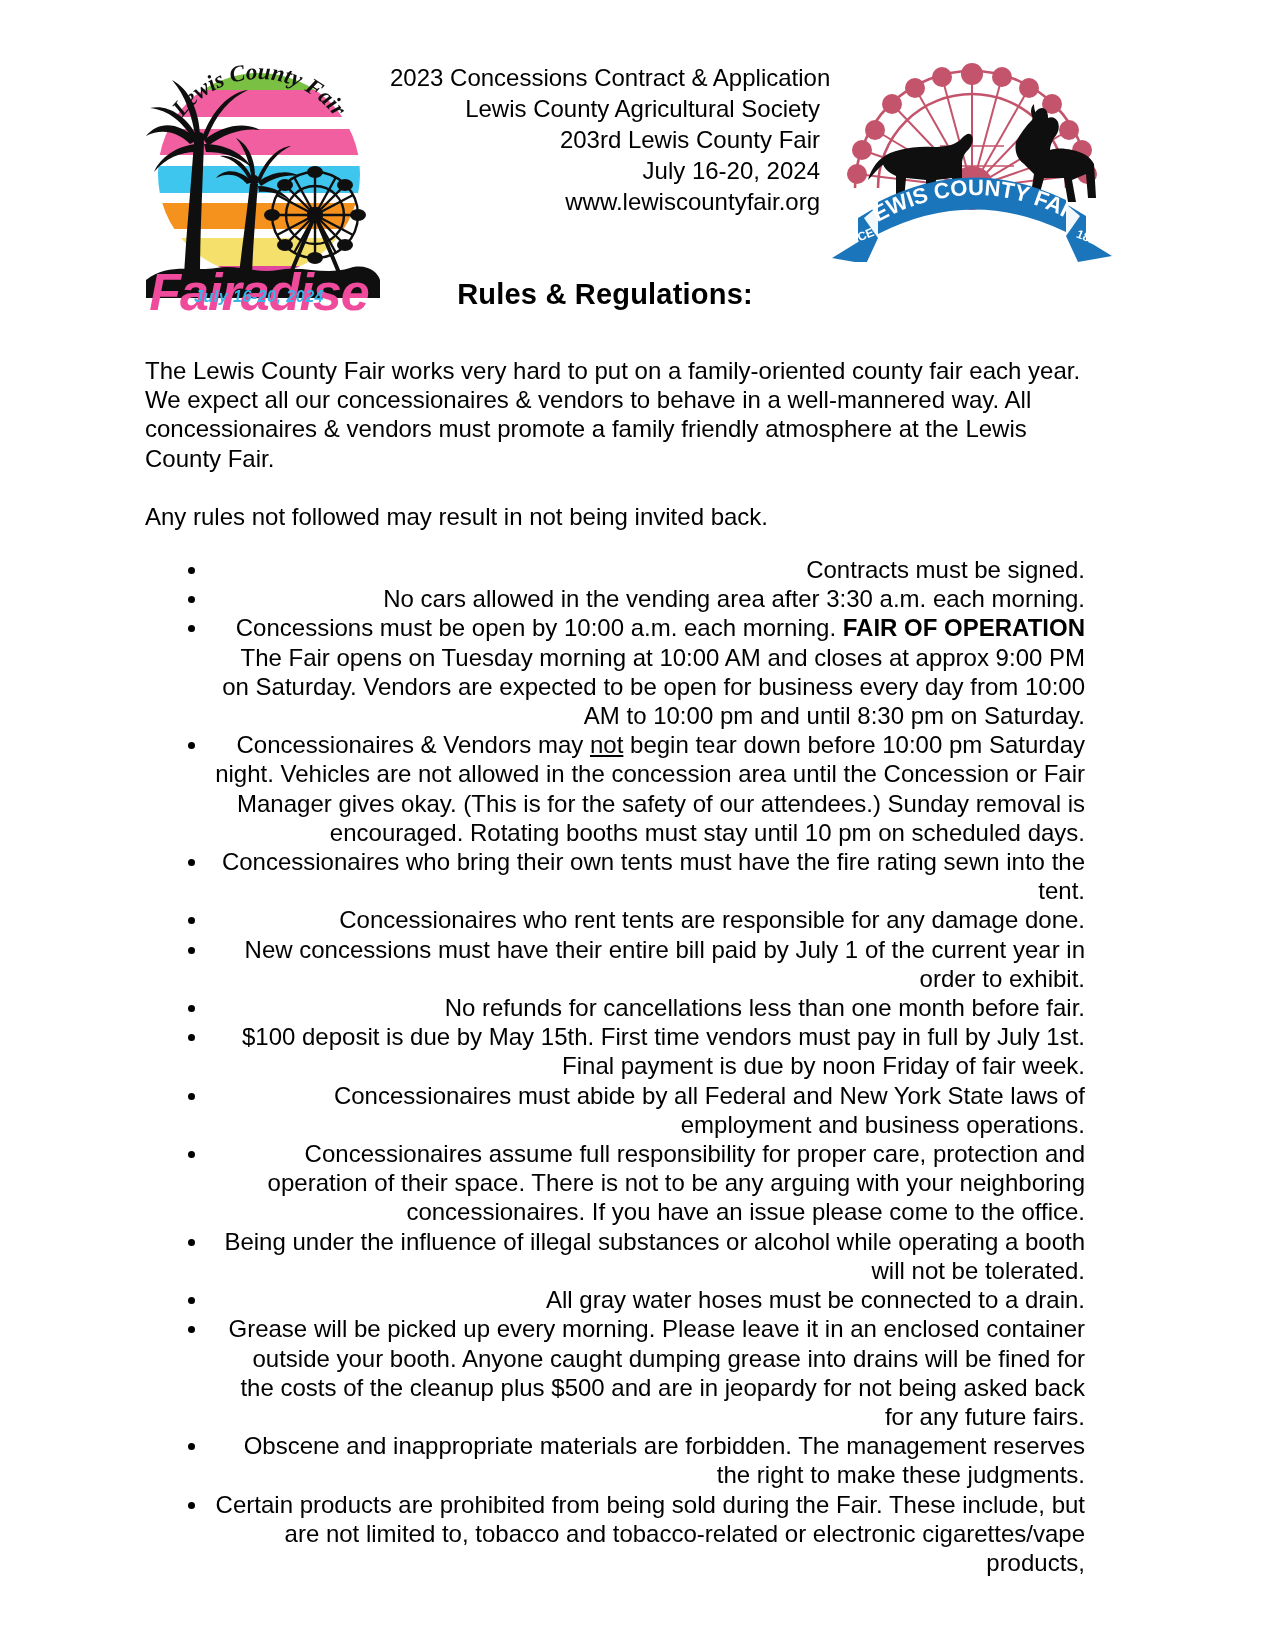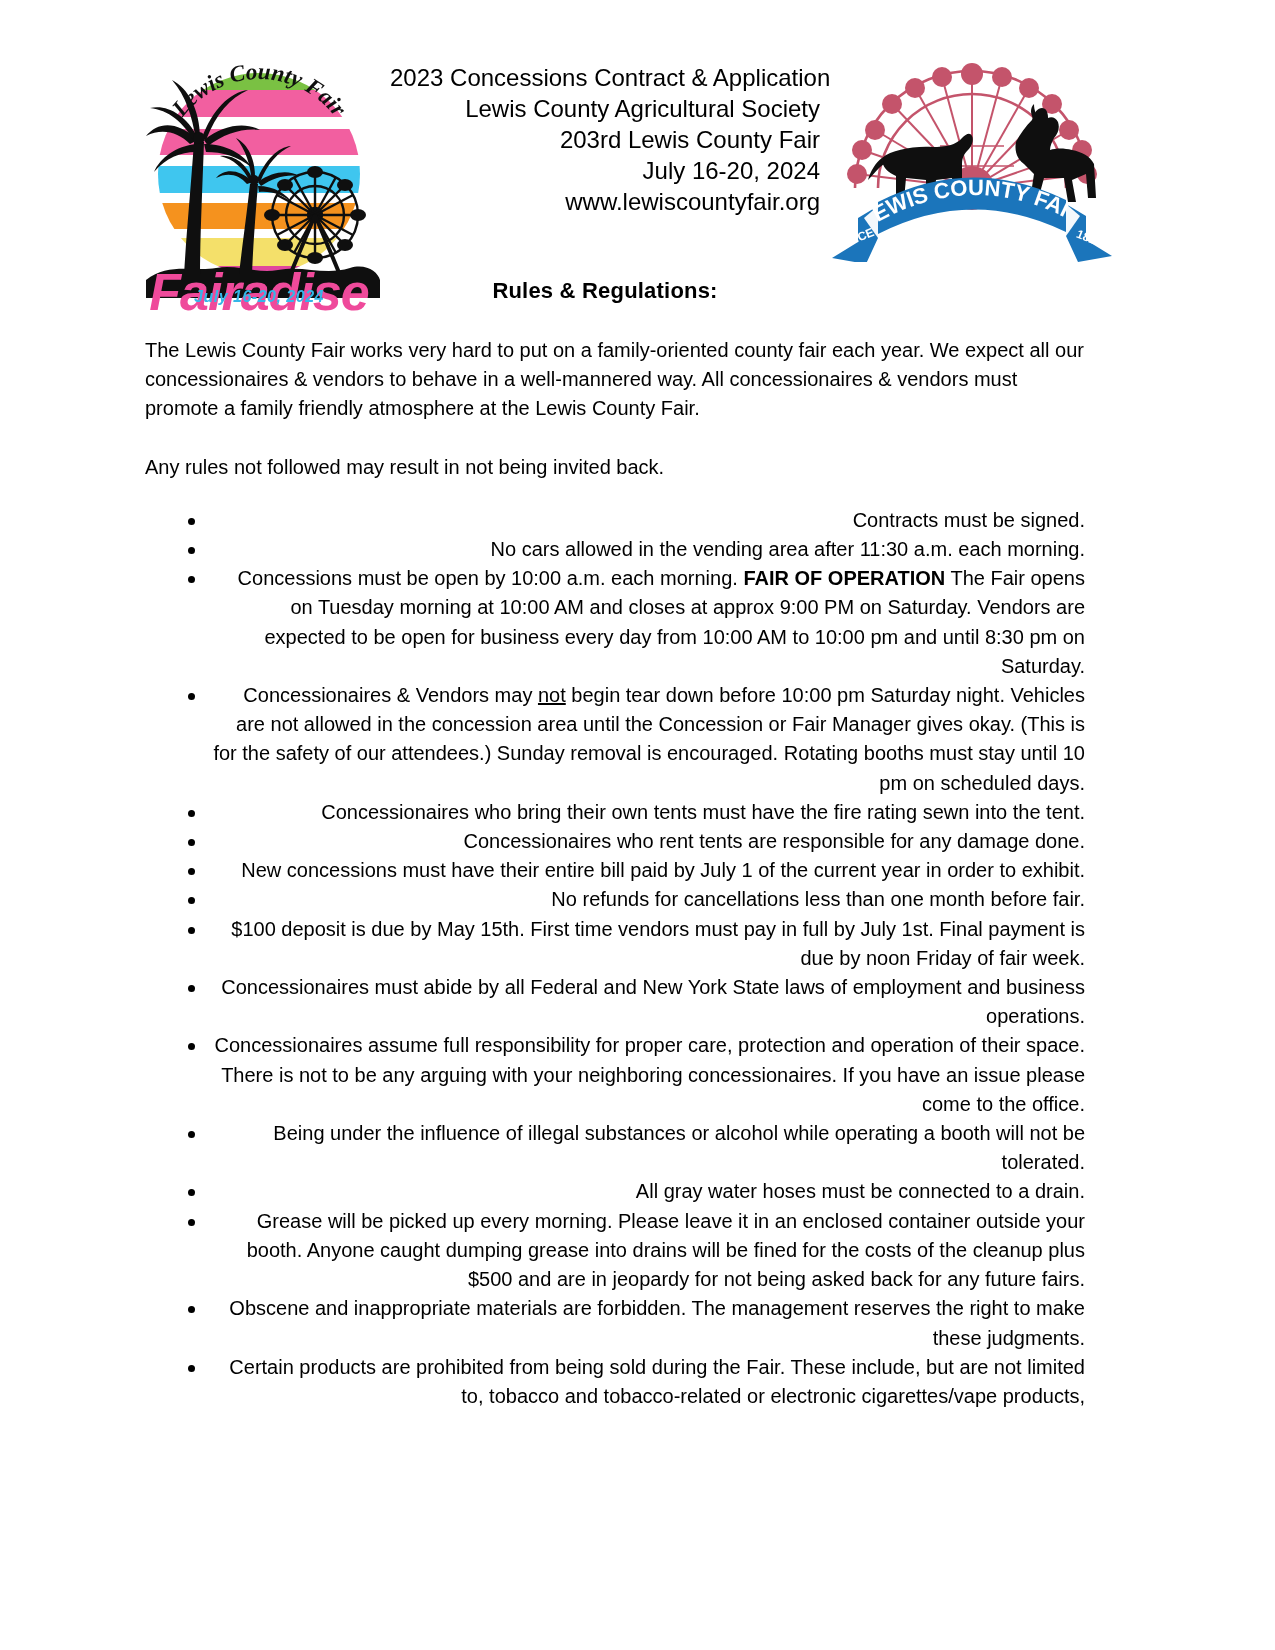--- a/index.html
+++ b/index.html
@@ -63,32 +63,32 @@
   }
   .logo-right svg { display: block; width: 100%; height: 100%; }
 
   
   .rules-heading {
     position: absolute;
     left: 390px;
     top: 278px;
     width: 430px;
     text-align: center;
-    font-size: 22px;
+    font-size: 29px;
     font-weight: bold;
     letter-spacing: 0.2px;
   }
 
   
   .content {
     position: absolute;
     left: 145px;
-    top: 336px;
+    top: 356px;
     width: 940px;
-    font-size: 20px;
+    font-size: 24px;
     line-height: 29.2px;
   }
   .para {
     margin: 0 0 0 0;
     text-align: left;
   }
   .spacer { height: 29px; }
   .spacer-sm { height: 24px; }
 
   ul.rules {
@@ -300,21 +300,21 @@
     <p class="para">The Lewis County Fair works very hard to put on a family-oriented county fair each year. We expect all our concessionaires &amp; vendors to behave in a well-mannered way. All concessionaires &amp; vendors must promote a family friendly atmosphere at the Lewis County Fair.</p>
 
     <div class="spacer"></div>
 
     <p class="para">Any rules not followed may result in not being invited back.</p>
 
     <div class="spacer-sm"></div>
 
     <ul class="rules" id="rules-list">
         <li><span>Contracts must be signed.</span></li>
-        <li><span>No cars allowed in the vending area after 11:30 a.m. each morning.</span></li>
+        <li><span>No cars allowed in the vending area after 3:30 a.m. each morning.</span></li>
         <li><span>Concessions must be open by 10:00 a.m. each morning. </span><b class="strong">FAIR OF OPERATION</b><span> The Fair opens on Tuesday morning at 10:00 AM and closes at approx 9:00 PM on Saturday. Vendors are expected to be open for business every day from 10:00 AM to 10:00 pm and until 8:30 pm on Saturday.</span></li>
         <li><span>Concessionaires &amp; Vendors may </span><u class="uline">not</u><span> begin tear down before 10:00 pm Saturday night. Vehicles are not allowed in the concession area until the Concession or Fair Manager gives okay. (This is for the safety of our attendees.) Sunday removal is encouraged. Rotating booths must stay until 10 pm on scheduled days.</span></li>
         <li><span>Concessionaires who bring their own tents must have the fire rating sewn into the tent.</span></li>
         <li><span>Concessionaires who rent tents are responsible for any damage done.</span></li>
         <li><span>New concessions must have their entire bill paid by July 1 of the current year in order to exhibit.</span></li>
         <li><span>No refunds for cancellations less than one month before fair.</span></li>
         <li><span>$100 deposit is due by May 15th. First time vendors must pay in full by July 1st.  Final payment is due by noon Friday of fair week.</span></li>
         <li><span>Concessionaires must abide by all Federal and New York State laws of employment and business operations.</span></li>
         <li><span>Concessionaires assume full responsibility for proper care, protection and operation of their space. There is not to be any arguing with your neighboring concessionaires. If you have an issue please come to the office.</span></li>
         <li><span>Being under the influence of illegal substances or alcohol while operating a booth will not be tolerated.</span></li>

